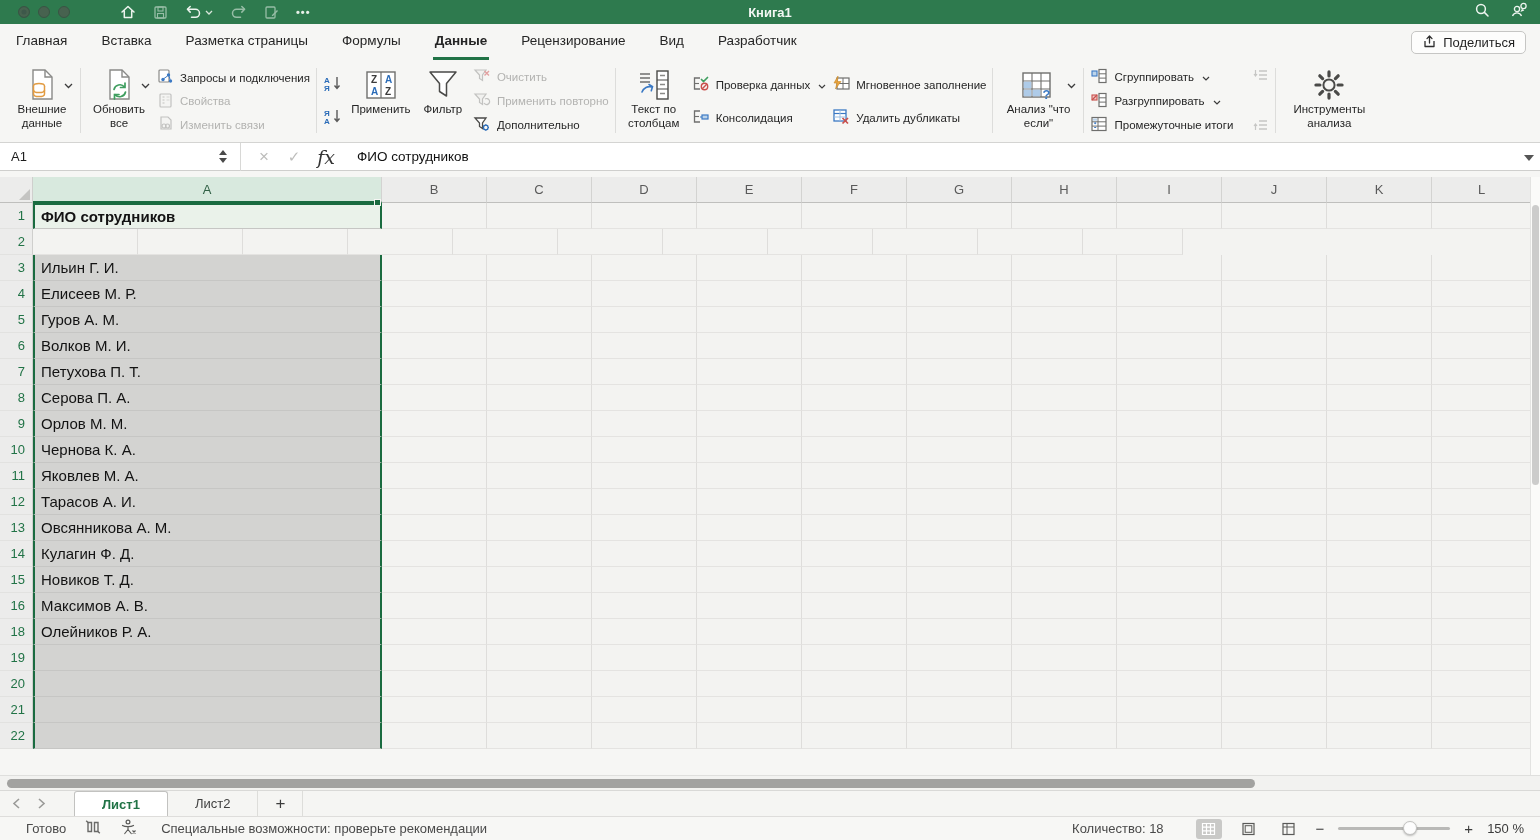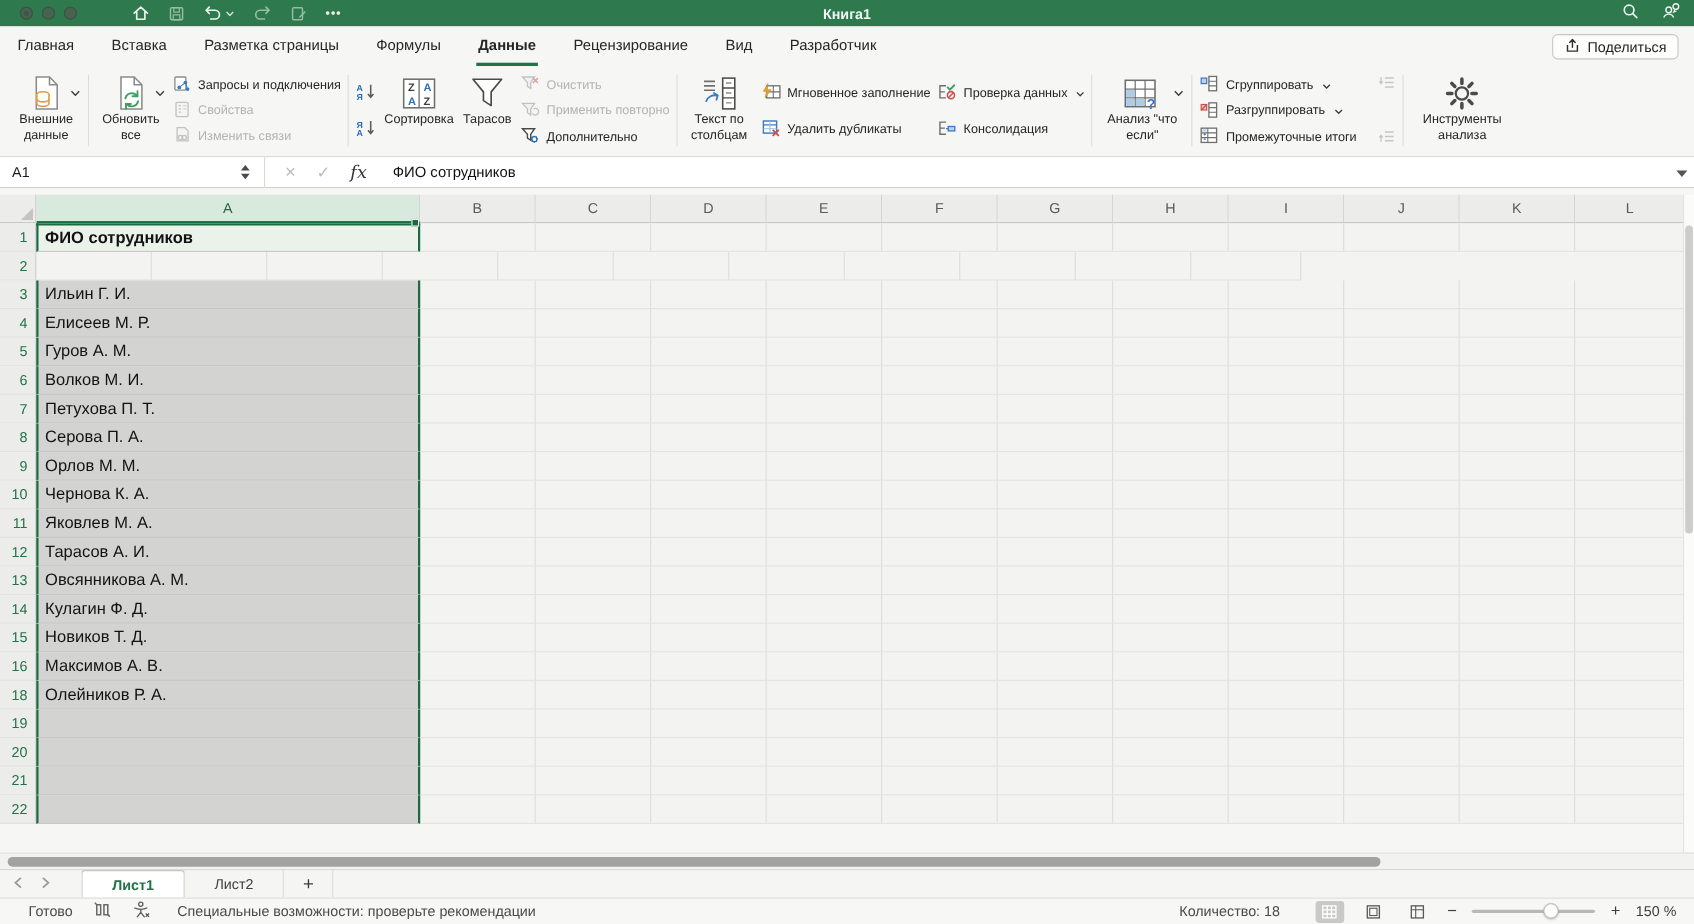--- a/index.html
+++ b/index.html
@@ -41,21 +41,21 @@
 
   
   .fbar { top:143px; height:28px; background:#ffffff; border-bottom:1px solid #cfcfcd; display:flex; align-items:center; }
   .namebox { width:212px; padding-left:11px; font-size:13px; color:#1c1c1c; }
   .stepper { width:22px; display:flex; flex-direction:column; align-items:center; gap:3px; }
   .tri-up { width:0; height:0; border-left:4px solid transparent; border-right:4px solid transparent; border-bottom:5px solid #4a4a4a; }
   .tri-dn { width:0; height:0; border-left:4px solid transparent; border-right:4px solid transparent; border-top:5px solid #4a4a4a; }
   .fdiv { width:1px; height:28px; background:#d8d8d6; margin:0 8px 0 6px; }
   .fx-cancel { color:#bdbdbb; font-size:17px; width:30px; text-align:center; }
   .fx-enter { color:#bdbdbb; font-size:15px; width:30px; text-align:center; }
-  .fx-label { font-family:"DejaVu Serif", serif; font-style:italic; font-size:16px; color:#333; width:34px; text-align:center; }
+  .fx-label { font-family:"DejaVu Serif", serif; font-style:italic; font-size:19px; color:#333; width:34px; text-align:center; }
   .fvalue { margin-left:14px; font-size:13.5px; color:#111; }
   .fbar-chev { position:absolute; right:6px; top:12px; width:0; height:0; border-left:5px solid transparent; border-right:5px solid transparent; border-top:6px solid #555; }
 
   
   .grid { top:171px; height:619px; background:#f6f6f4; }
   .cols { display:flex; margin-top:6px; height:26px; }
   .corner { position:relative; width:33px; flex:none; background:#ececeb; border-right:1px solid #cfcfcd; border-bottom:1px solid #bfbfbd; }
   .corner .ctri { position:absolute; right:2px; bottom:2px; width:0; height:0; border-left:11px solid transparent; border-bottom:11px solid #c4c4c2; }
   .col-h { flex:none; display:flex; align-items:center; justify-content:center; font-size:13px; color:#5a5a5a; background:#ececeb; border-right:1px solid #d3d3d1; border-bottom:1px solid #bfbfbd; }
   .col-h.sel { background:#d8e9de; color:#316045; border-bottom:2px solid #1a6b40; }
@@ -274,29 +274,29 @@
       <span class="bicon">
           <svg width="34" height="32" viewBox="0 0 34 32">
             <rect x="3" y="3" width="28" height="26" fill="#fff" stroke="#6f6f6d" stroke-width="1.4"></rect>
             <path d="M17 3 V29" stroke="#6f6f6d" stroke-width="1.2"></path>
             <text x="7" y="14" font-size="10" font-weight="bold" fill="#3c3c3c">Z</text>
             <text x="7" y="26" font-size="10" font-weight="bold" fill="#2b6cb8">A</text>
             <text x="21" y="14" font-size="10" font-weight="bold" fill="#2b6cb8">A</text>
             <text x="21" y="26" font-size="10" font-weight="bold" fill="#3c3c3c">Z</text>
           </svg>
         </span>
-      <span>Сортировка</span>
+      <span>Применить</span>
     </div>
     <div class="rbig" style="width:48px;">
       <span class="bicon">
           <svg width="34" height="32" viewBox="0 0 34 32">
             <path d="M4 3 H30 L20.5 14.5 V27 L13.5 22.5 V14.5 Z" fill="#fff" stroke="#4a4a48" stroke-width="1.5" stroke-linejoin="round"></path>
           </svg>
         </span>
-      <span>Тарасов</span>
+      <span>Фильтр</span>
     </div>
     <div class="rcol">
       <div class="rsmall disabled">
         <span><svg width="18" height="16" viewBox="0 0 18 16">
               <path d="M2 2 H13 L9.5 7 V12.5 L6.5 10.5 V7 Z" fill="#f1f1ef" stroke="#c2c2c0" stroke-width="1.2"></path>
               <path d="M11.5 3 L16 7.5 M16 3 L11.5 7.5" stroke="#e2a1a1" stroke-width="1.4"></path>
             </svg></span>
         <span>Очистить</span>
       </div>
       <div class="rsmall disabled">
@@ -327,58 +327,58 @@
             <rect x="21" y="3" width="11" height="28" fill="#fff" stroke="#4a4a48" stroke-width="1.4"></rect>
             <path d="M21 12 h11 M21 21 h11" stroke="#4a4a48" stroke-width="1.2"></path>
             <path d="M24 7.5 h5 M24 16.5 h5 M24 25.5 h5" stroke="#8a8a88" stroke-width="1.3"></path>
           </svg>
         </span>
       <span>Текст по столбцам</span>
     </div>
     <div class="rcol two">
       <div class="rsmall">
         <span><svg width="18" height="17" viewBox="0 0 18 17">
+              <path d="M8 3 H2.5 V14 H8" fill="none" stroke="#6f6f6d" stroke-width="1.3"></path>
+              <path d="M2.5 8.5 H7" stroke="#6f6f6d" stroke-width="1.1"></path>
+              <path d="M9.5 4.5 L11.5 6.5 L15.5 2.5" fill="none" stroke="#3f9e5f" stroke-width="1.7" stroke-linecap="round"></path>
+              <circle cx="12.5" cy="11.5" r="3.2" fill="none" stroke="#c9504c" stroke-width="1.4"></circle>
+              <path d="M10.3 13.7 L14.7 9.3" stroke="#c9504c" stroke-width="1.4"></path>
+            </svg></span>
+        <span>Проверка данных</span>
+        <span class="chev"><svg width="8" height="5" viewBox="0 0 8 5">
+              <path d="M1 1 L4 4 L7 1" fill="none" stroke="#3c3c3c" stroke-width="1.2"></path>
+            </svg></span>
+      </div>
+      <div class="rsmall">
+        <span><svg width="18" height="17" viewBox="0 0 18 17">
+              <path d="M8 3 H2.5 V14 H8" fill="none" stroke="#6f6f6d" stroke-width="1.3"></path>
+              <path d="M2.5 8.5 H7" stroke="#6f6f6d" stroke-width="1.1"></path>
+              <rect x="10" y="7" width="6" height="4" fill="#bcd4ea" stroke="#3b79c4" stroke-width="1.2"></rect>
+              <path d="M8 9 h2" stroke="#3b79c4" stroke-width="1.2"></path>
+            </svg></span>
+        <span>Консолидация</span>
+      </div>
+    </div>
+    <div class="rcol two">
+      <div class="rsmall">
+        <span><svg width="18" height="17" viewBox="0 0 18 17">
               <rect x="5" y="3" width="12" height="11" fill="#fff" stroke="#6f6f6d" stroke-width="1.2"></rect>
               <path d="M5 8.5 h12 M11 3 v11" stroke="#6f6f6d" stroke-width="1"></path>
               <path d="M6 1 L2 8 h3 L3.5 14 L9 6.5 H5.5 Z" fill="#e8a33d" stroke="#c98928" stroke-width=".6"></path>
             </svg></span>
         <span>Мгновенное заполнение</span>
       </div>
       <div class="rsmall">
         <span><svg width="18" height="17" viewBox="0 0 18 17">
               <rect x="2" y="2" width="12" height="11" fill="#fff" stroke="#3b79c4" stroke-width="1.3"></rect>
               <path d="M2 5.5 h12" stroke="#3b79c4" stroke-width="1.2"></path>
               <path d="M2 9 h12 M8 2 v11" stroke="#9cbfe2" stroke-width="1"></path>
               <path d="M10.5 10 L16 15.5 M16 10 L10.5 15.5" stroke="#c9504c" stroke-width="1.7"></path>
             </svg></span>
         <span>Удалить дубликаты</span>
-      </div>
-    </div>
-    <div class="rcol two">
-      <div class="rsmall">
-        <span><svg width="18" height="17" viewBox="0 0 18 17">
-              <path d="M8 3 H2.5 V14 H8" fill="none" stroke="#6f6f6d" stroke-width="1.3"></path>
-              <path d="M2.5 8.5 H7" stroke="#6f6f6d" stroke-width="1.1"></path>
-              <path d="M9.5 4.5 L11.5 6.5 L15.5 2.5" fill="none" stroke="#3f9e5f" stroke-width="1.7" stroke-linecap="round"></path>
-              <circle cx="12.5" cy="11.5" r="3.2" fill="none" stroke="#c9504c" stroke-width="1.4"></circle>
-              <path d="M10.3 13.7 L14.7 9.3" stroke="#c9504c" stroke-width="1.4"></path>
-            </svg></span>
-        <span>Проверка данных</span>
-        <span class="chev"><svg width="8" height="5" viewBox="0 0 8 5">
-              <path d="M1 1 L4 4 L7 1" fill="none" stroke="#3c3c3c" stroke-width="1.2"></path>
-            </svg></span>
-      </div>
-      <div class="rsmall">
-        <span><svg width="18" height="17" viewBox="0 0 18 17">
-              <path d="M8 3 H2.5 V14 H8" fill="none" stroke="#6f6f6d" stroke-width="1.3"></path>
-              <path d="M2.5 8.5 H7" stroke="#6f6f6d" stroke-width="1.1"></path>
-              <rect x="10" y="7" width="6" height="4" fill="#bcd4ea" stroke="#3b79c4" stroke-width="1.2"></rect>
-              <path d="M8 9 h2" stroke="#3b79c4" stroke-width="1.2"></path>
-            </svg></span>
-        <span>Консолидация</span>
       </div>
     </div>
   </div>
   <div class="rsep"></div>
 
   <div class="rgroup">
     <div class="rbig w76">
       <span class="bicon">
           <svg width="36" height="32" viewBox="0 0 36 32">
             <rect x="3" y="4" width="27" height="24" fill="#fff" stroke="#6f6f6d" stroke-width="1.4"></rect>

